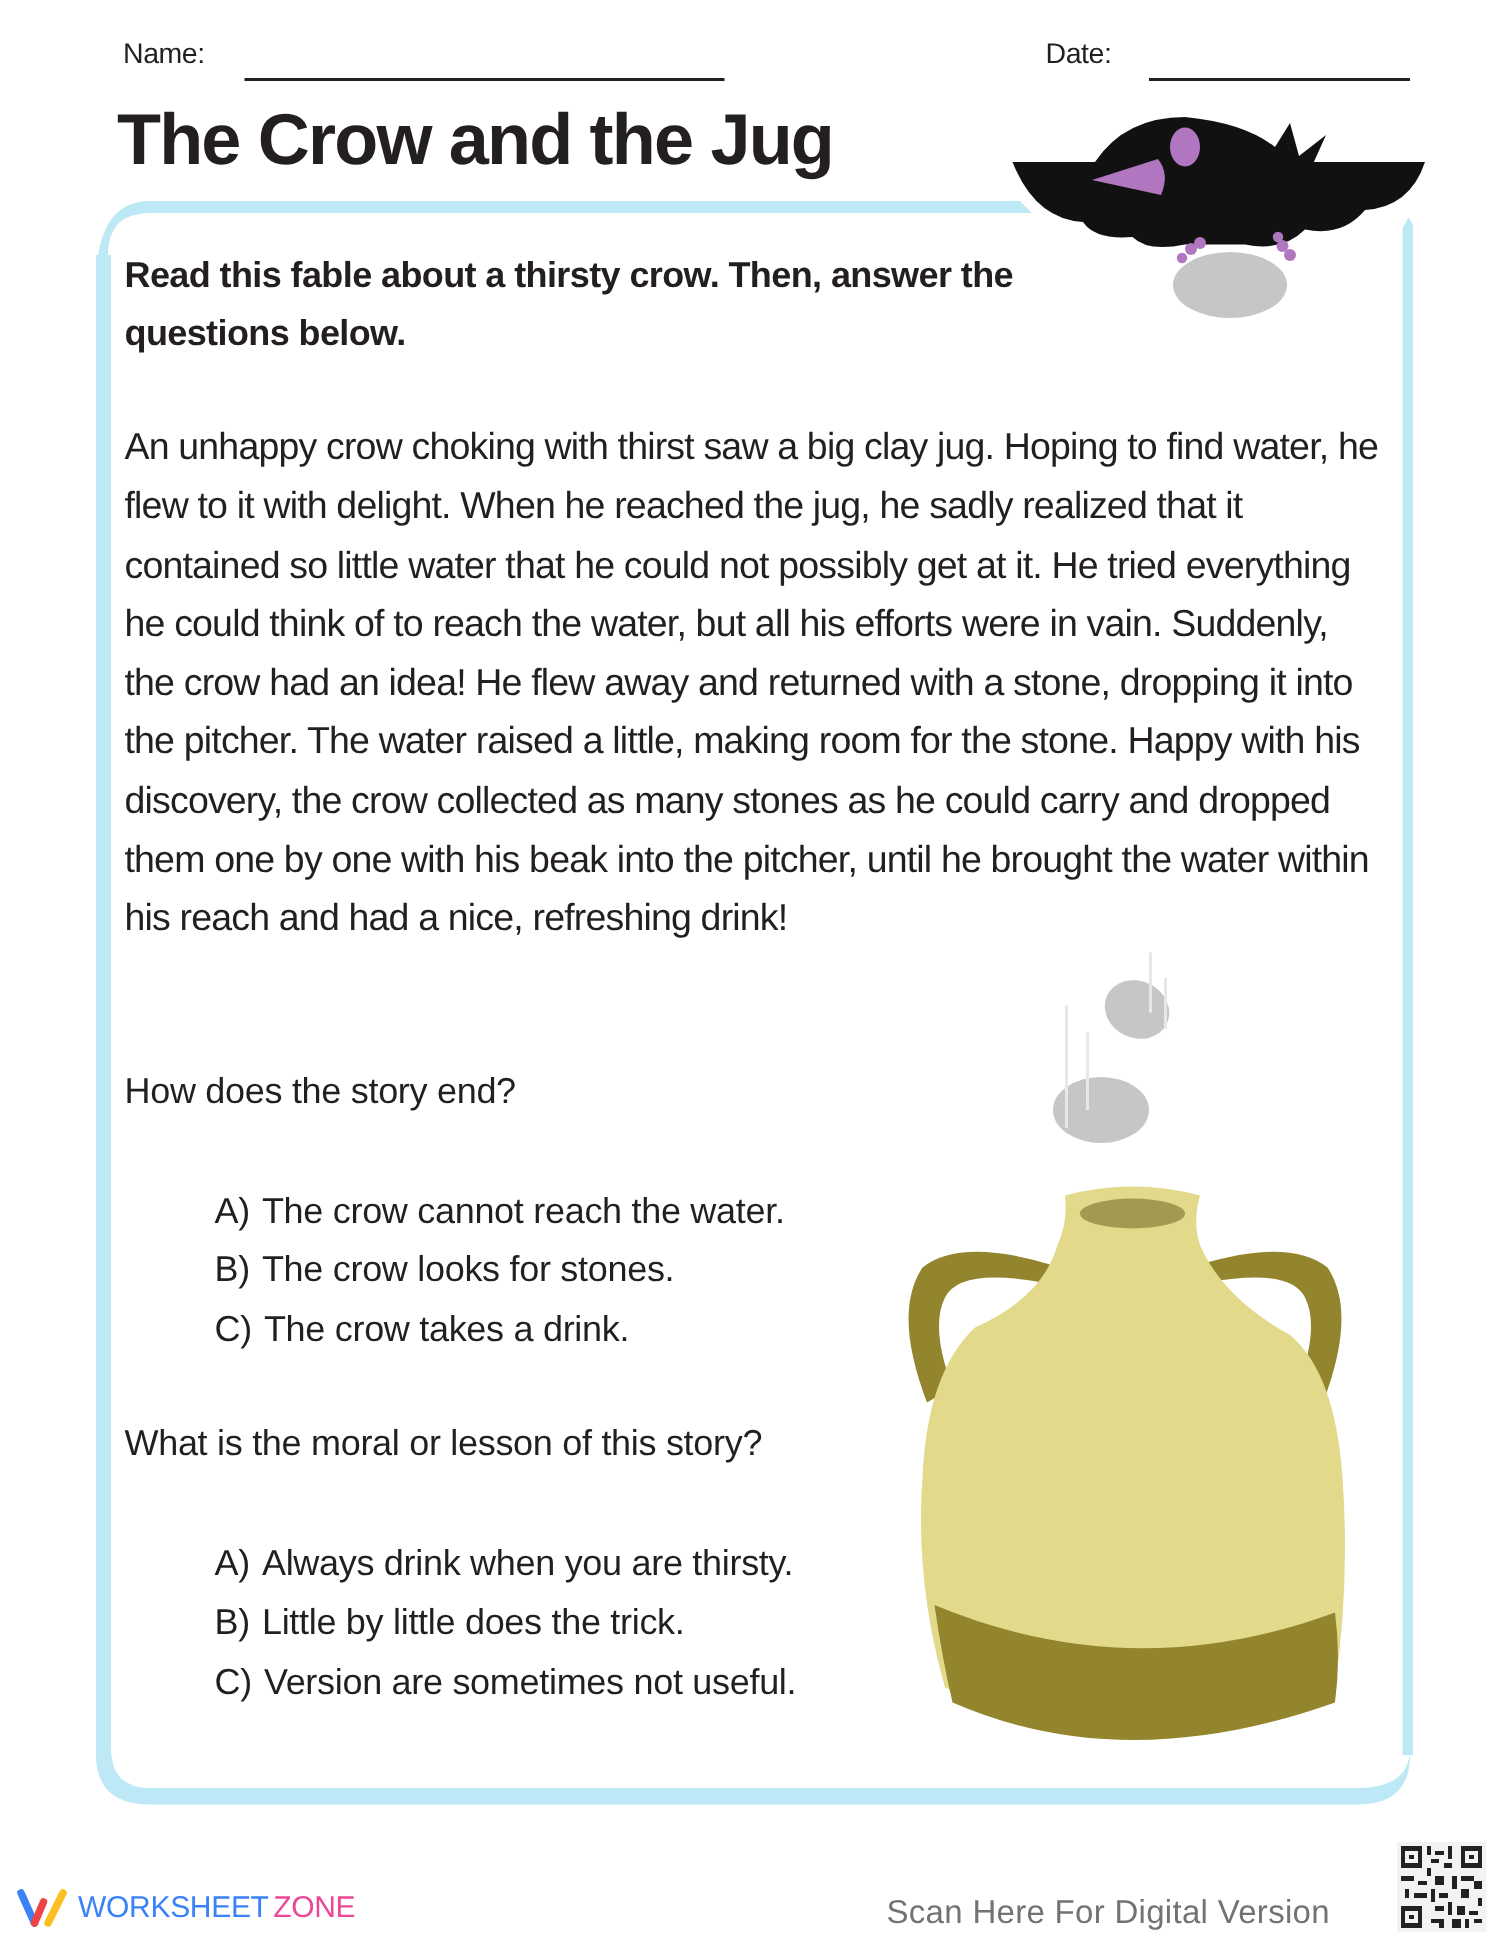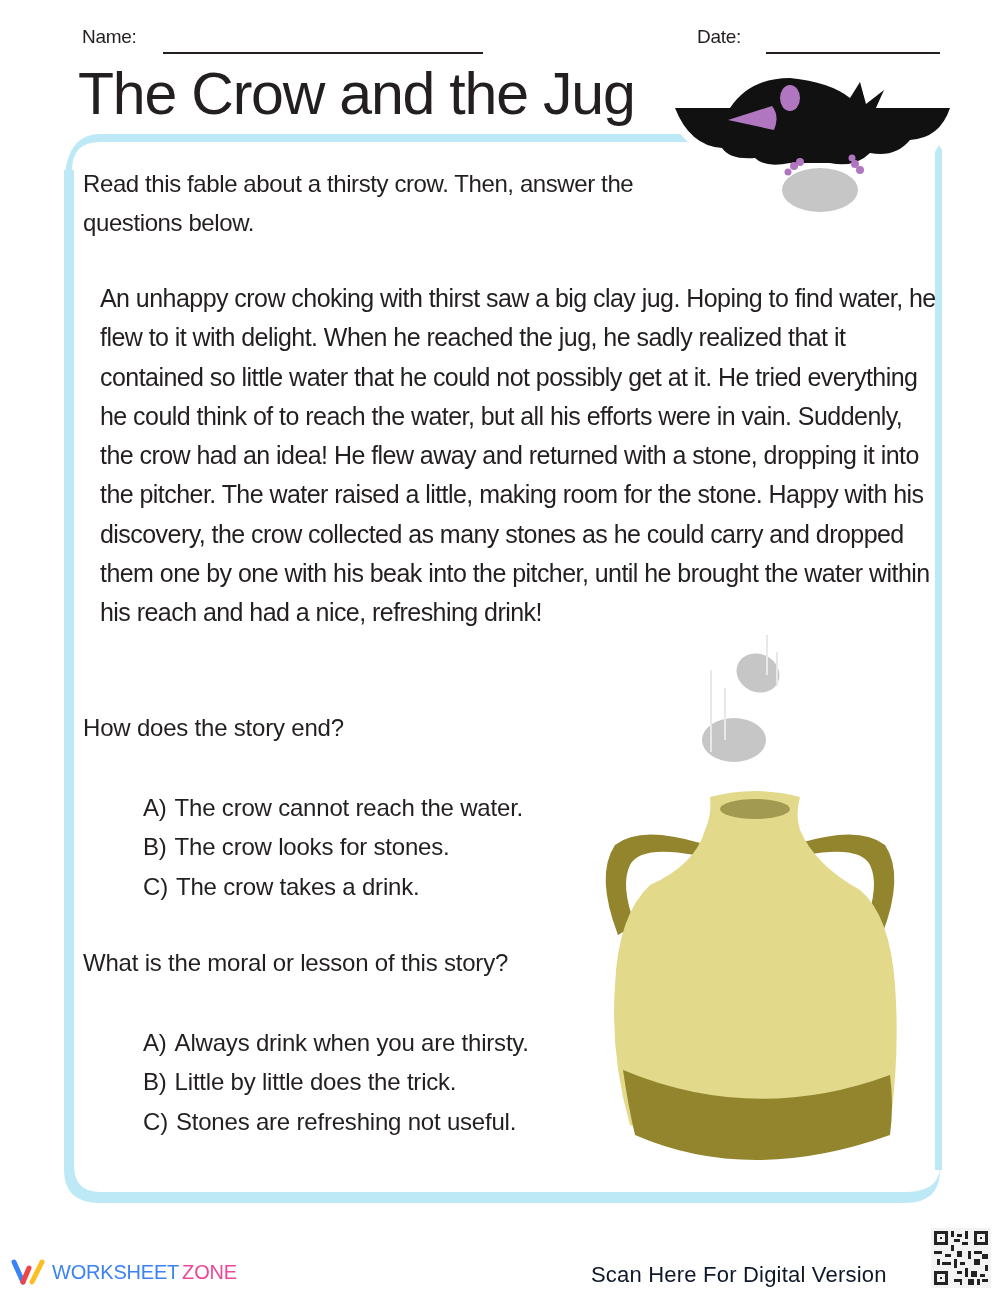--- a/index.html
+++ b/index.html
@@ -2,46 +2,46 @@
 <html><head>
 <meta charset="utf-8">
 <style>
   html, body { margin: 0; padding: 0; background: #ffffff; }
   body { width: 1000px; height: 1294px; position: relative; overflow: hidden;
          font-family: "Liberation Sans", "DejaVu Sans", sans-serif; color: #231f20; }
 
   .hdr-label { position: absolute; top: 26px; font-size: 19px; letter-spacing: -0.3px; }
   .hdr-line { position: absolute; height: 2px; background: #231f20; }
 
-  .title { position: absolute; left: 78px; top: 64px; font-size: 59px; font-weight: normal;
+  .title { position: absolute; left: 78px; top: 64px; font-size: 48px; font-weight: bold;
            letter-spacing: -1.2px; margin: 0; line-height: 60px; }
 
   
   .frame { position: absolute; left: 60px; top: 130px; width: 882px; height: 1075px; }
   .frame svg { position: absolute; left: 0; top: 0; }
 
   .instr { position: absolute; left: 83px; top: 164px; width: 640px; font-size: 24px;
-           font-weight: normal; line-height: 39px; letter-spacing: -0.4px; margin: 0; }
+           font-weight: bold; line-height: 39px; letter-spacing: -0.4px; margin: 0; }
 
-  .story { position: absolute; left: 100px; top: 279px; width: 840px; font-size: 25px;
+  .story { position: absolute; left: 83px; top: 279px; width: 840px; font-size: 25px;
            line-height: 39.3px; letter-spacing: -0.55px; margin: 0; }
 
   .question { position: absolute; left: 83px; font-size: 24px; letter-spacing: -0.2px; margin: 0; }
   .options { position: absolute; left: 143px; margin: 0; padding: 0; list-style: none; }
   .options li { font-size: 24px; line-height: 39.3px; letter-spacing: -0.2px; white-space: nowrap; }
   .options .letter { display: inline-block; margin-right: 8px; }
 
   .illus { position: absolute; }
 
   .footer-logo { position: absolute; left: 10px; top: 1258px; display: flex; align-items: center; }
   .footer-logo .brand { font-size: 20px; font-weight: normal; letter-spacing: -0.2px; margin-left: 6px; }
   .footer-logo .b1 { color: #3b82f6; }
   .footer-logo .b2 { color: #ec4899; margin-left: 3px; }
 
-  .scan { position: absolute; left: 591px; top: 1262px; font-size: 22px; color: #0f172a; letter-spacing: 0.2px; }
+  .scan { position: absolute; left: 591px; top: 1262px; font-size: 22px; color: #737373; letter-spacing: 0.2px; }
   .qr { position: absolute; left: 931px; top: 1228px; width: 60px; height: 60px; }
 </style>
 </head>
 <body>
 
 <span class="hdr-label" style="left:82px;">Name:</span>
 <div class="hdr-line" style="left:163px; top:52px; width:320px;"></div>
 <span class="hdr-label" style="left:697px;">Date:</span>
 <div class="hdr-line" style="left:766px; top:52px; width:174px;"></div>
 
@@ -66,21 +66,21 @@
 <ul class="options" style="top:788px;">
   <li><span class="letter">A)</span><span>The crow cannot reach the water.</span></li>
   <li><span class="letter">B)</span><span>The crow looks for stones.</span></li>
   <li><span class="letter">C)</span><span>The crow takes a drink.</span></li>
 </ul>
 
 <p class="question" style="top:949px;">What is the moral or lesson of this story?</p>
 <ul class="options" style="top:1023px;">
   <li><span class="letter">A)</span><span>Always drink when you are thirsty.</span></li>
   <li><span class="letter">B)</span><span>Little by little does the trick.</span></li>
-  <li><span class="letter">C)</span><span>Stones are refreshing not useful.</span></li>
+  <li><span class="letter">C)</span><span>Version are sometimes not useful.</span></li>
 </ul>
 
 <svg class="illus" style="left:670px; top:68px;" width="290" height="150" viewBox="0 0 290 150">
 
   <ellipse cx="150" cy="122" rx="38" ry="22" fill="#c6c6c6"></ellipse>
 
   <path d="M 5 40 L 280 40 Q 270 70 240 72 Q 225 90 200 85 Q 185 100 160 95 L 120 95 Q 95 100 85 90 Q 60 92 52 80 Q 20 78 5 40 Z" fill="#111111"></path>
 
   <path d="M 60 40 Q 80 10 120 10 Q 160 14 180 30 L 190 14 L 196 36 L 214 22 L 205 42 Q 200 80 170 90 Q 130 100 100 80 Q 75 60 60 40 Z" fill="#111111"></path>
 

